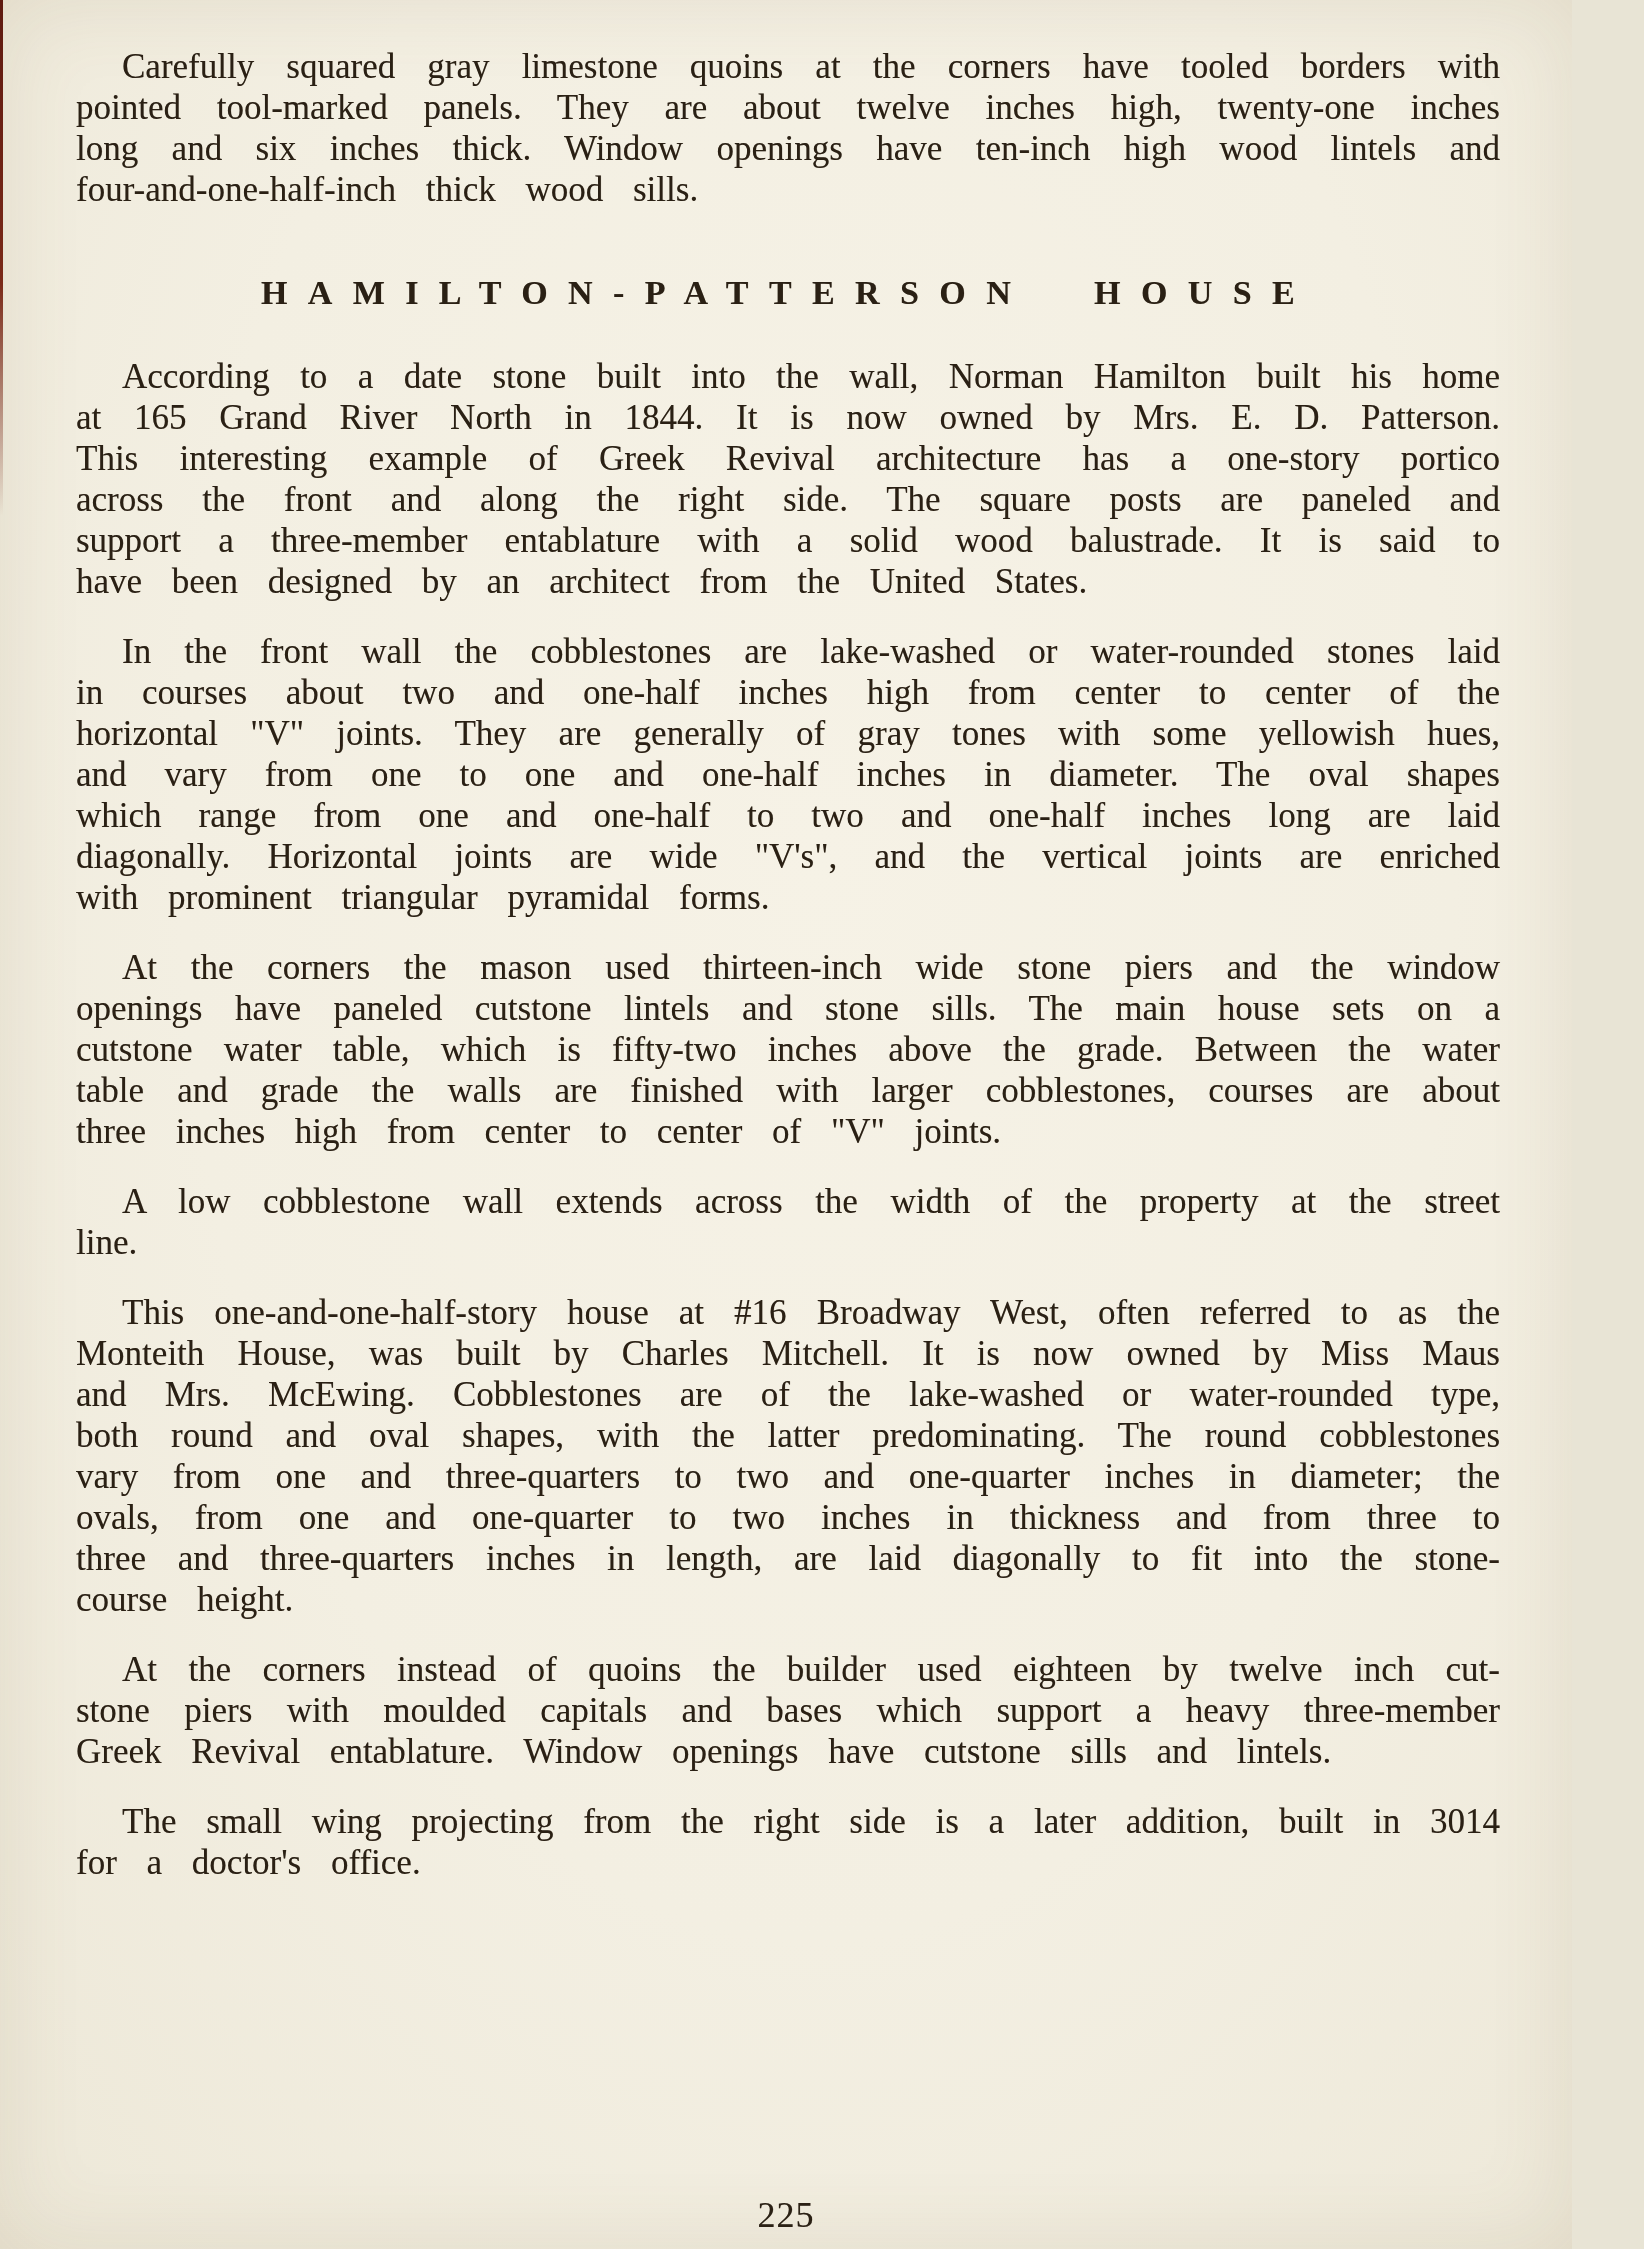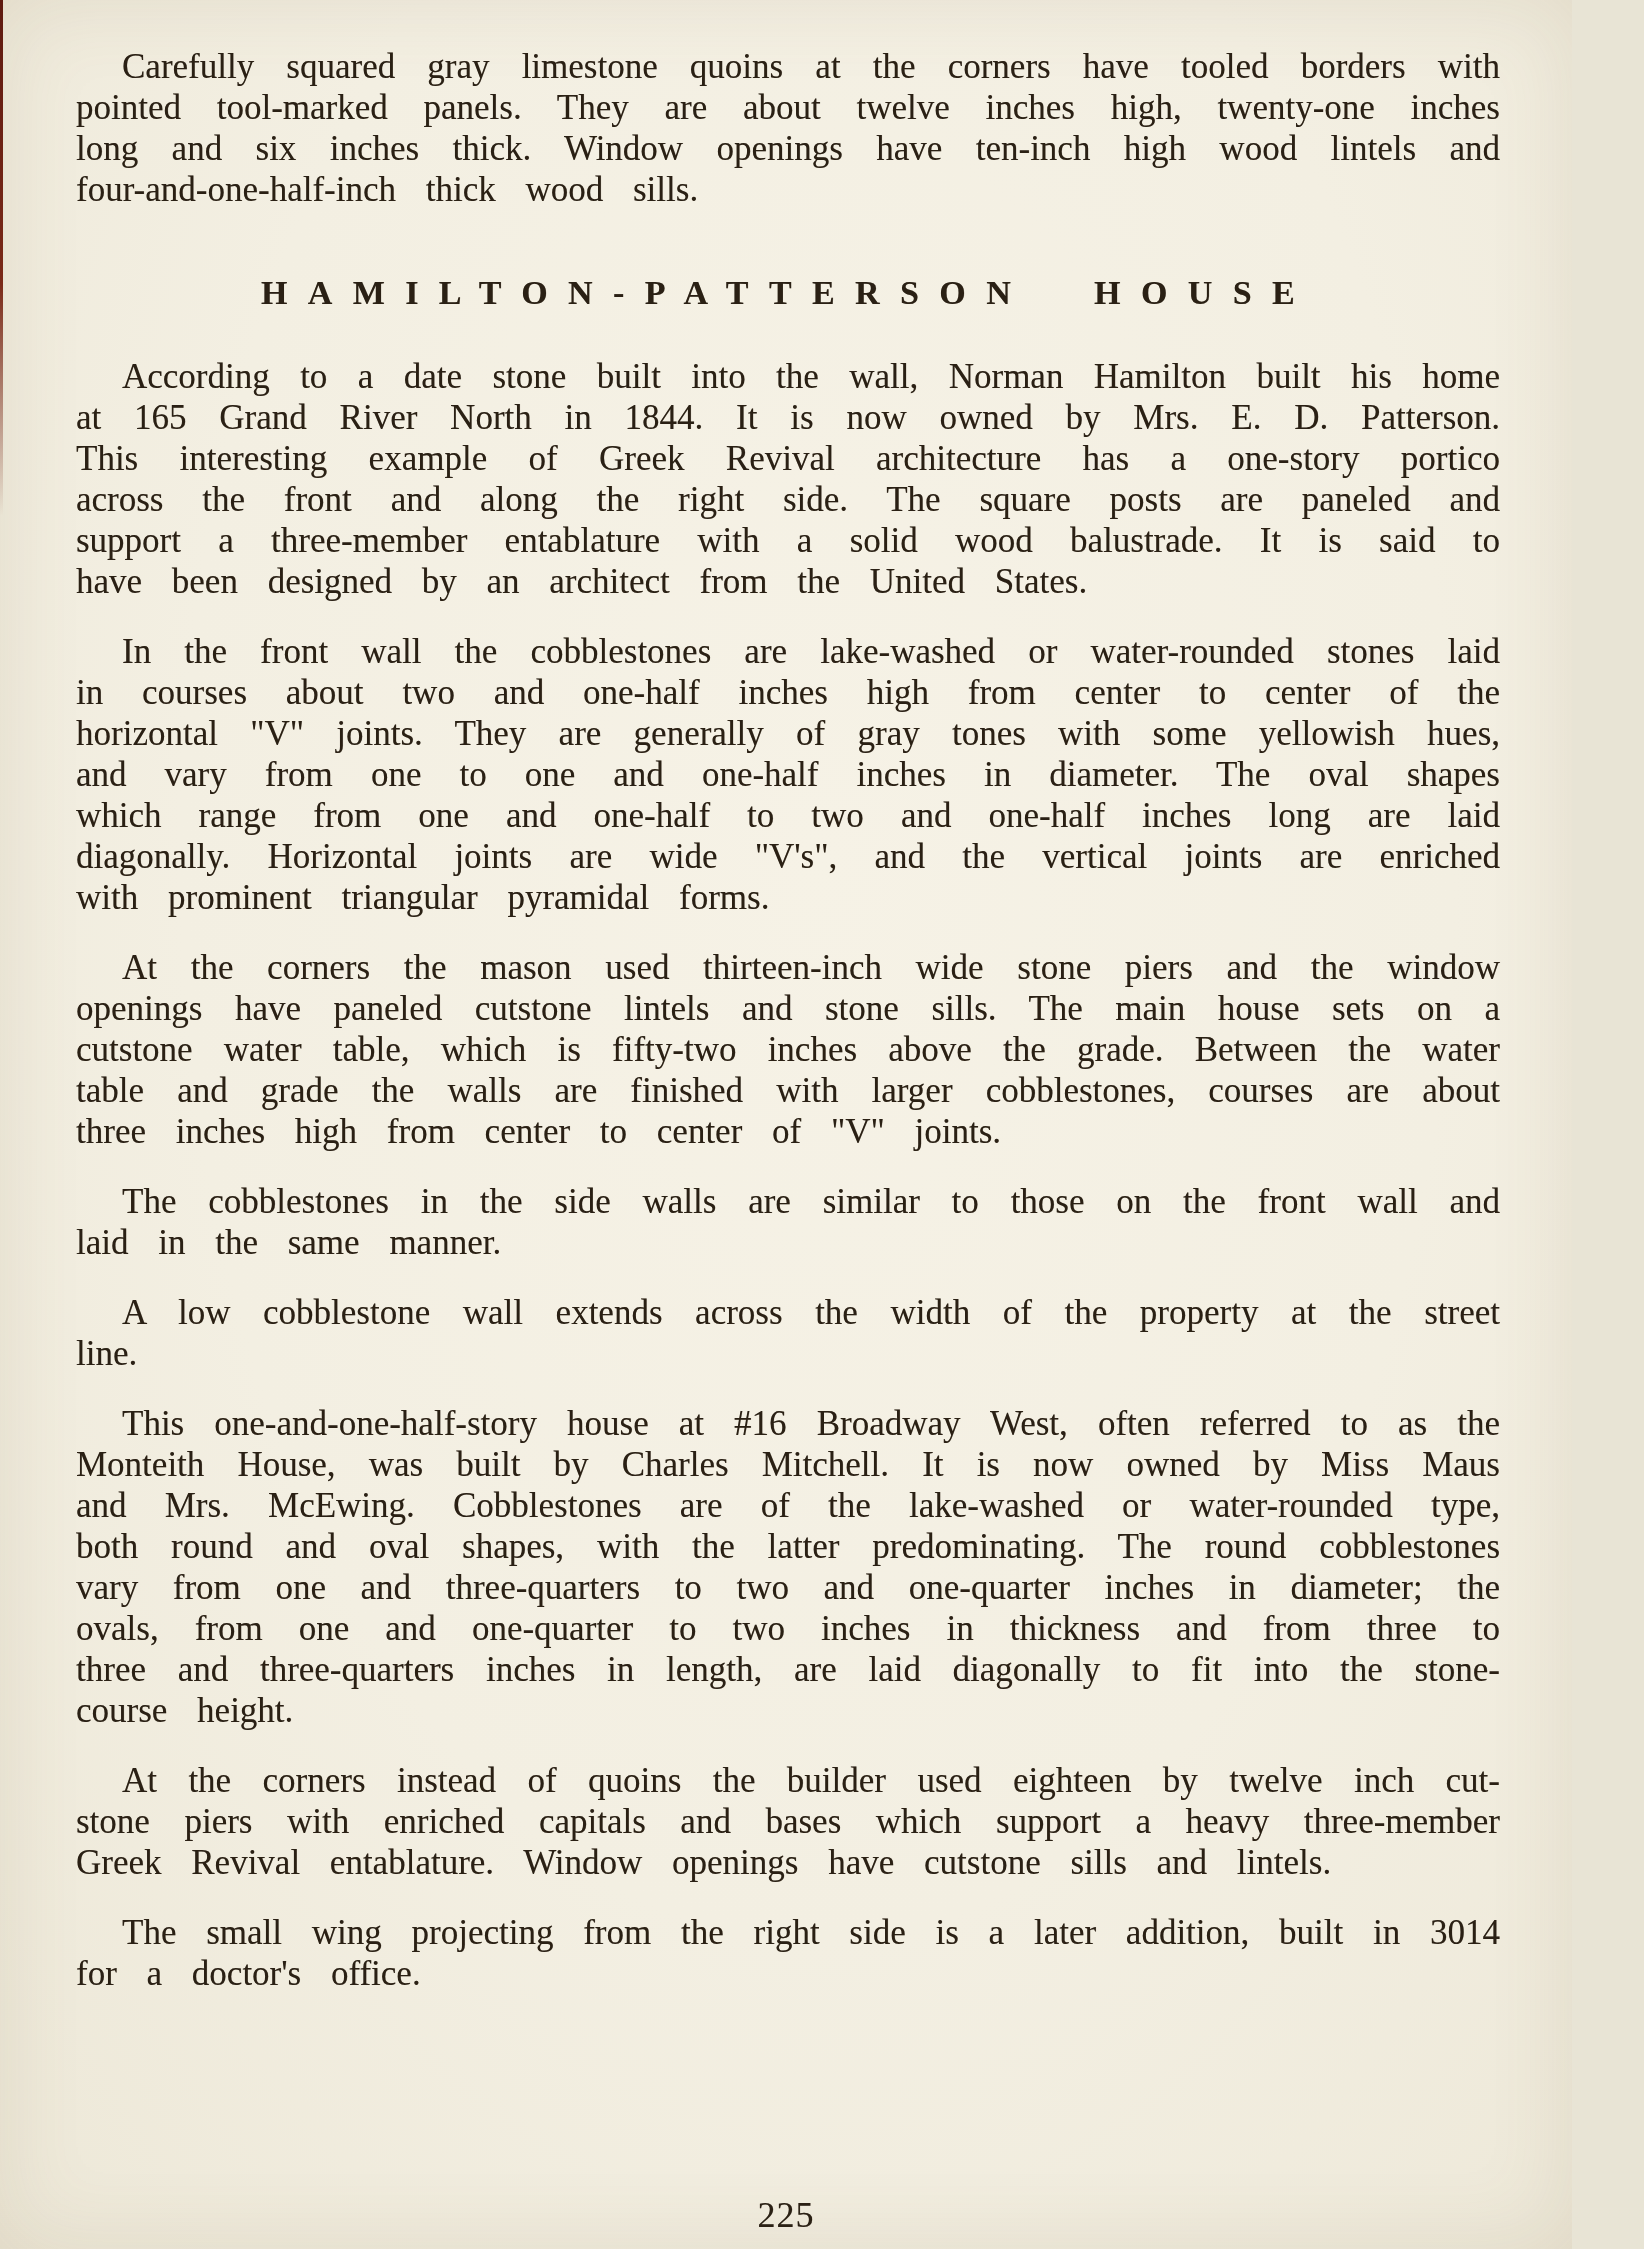--- a/index.html
+++ b/index.html
@@ -74,21 +74,20 @@
 <body>
 
 <div class="page">
   <div class="scan-edge"></div>
   <div class="content" id="page-content">
       <div class="paragraph">Carefully squared gray limestone quoins at the corners have tooled borders with pointed tool-marked panels. They are about twelve inches high, twenty-one inches long and six inches thick. Window openings have ten-inch high wood lintels and four-and-one-half-inch thick wood sills.</div>
       <div class="heading">HAMILTON-PATTERSON HOUSE</div>
       <div class="paragraph">According to a date stone built into the wall, Norman Hamilton built his home at 165 Grand River North in 1844. It is now owned by Mrs. E. D. Patterson. This interesting example of Greek Revival architecture has a one-story portico across the front and along the right side. The square posts are paneled and support a three-member entablature with a solid wood balustrade. It is said to have been designed by an architect from the United States.</div>
       <div class="paragraph">In the front wall the cobblestones are lake-washed or water-rounded stones laid in courses about two and one-half inches high from center to center of the horizontal "V" joints. They are generally of gray tones with some yellowish hues, and vary from one to one and one-half inches in diameter. The oval shapes which range from one and one-half to two and one-half inches long are laid diagonally. Horizontal joints are wide "V's", and the vertical joints are enriched with prominent triangular pyramidal forms.</div>
       <div class="paragraph">At the corners the mason used thirteen-inch wide stone piers and the window openings have paneled cutstone lintels and stone sills. The main house sets on a cutstone water table, which is fifty-two inches above the grade. Between the water table and grade the walls are finished with larger cobblestones, courses are about three inches high from center to center of "V" joints.</div>
-      <div class="paragraph">The cobblestones in the side walls are similar to those on the front wall and laid in the same manner.</div>
       <div class="paragraph">A low cobblestone wall extends across the width of the property at the street line.</div>
       <div class="paragraph">This one-and-one-half-story house at #16 Broadway West, often referred to as the Monteith House, was built by Charles Mitchell. It is now owned by Miss Maus and Mrs. McEwing. Cobblestones are of the lake-washed or water-rounded type, both round and oval shapes, with the latter predominating. The round cobblestones vary from one and three-quarters to two and one-quarter inches in diameter; the ovals, from one and one-quarter to two inches in thickness and from three to three and three-quarters inches in length, are laid diagonally to fit into the stone-course height.</div>
-      <div class="paragraph">At the corners instead of quoins the builder used eighteen by twelve inch cut-stone piers with enriched capitals and bases which support a heavy three-member Greek Revival entablature. Window openings have cutstone sills and lintels.</div>
+      <div class="paragraph">At the corners instead of quoins the builder used eighteen by twelve inch cut-stone piers with moulded capitals and bases which support a heavy three-member Greek Revival entablature. Window openings have cutstone sills and lintels.</div>
       <div class="paragraph">The small wing projecting from the right side is a later addition, built in 3014 for a doctor's office.</div>
     </div>
   <div class="page-number">225</div>
 </div>
 
 
 </body></html>

